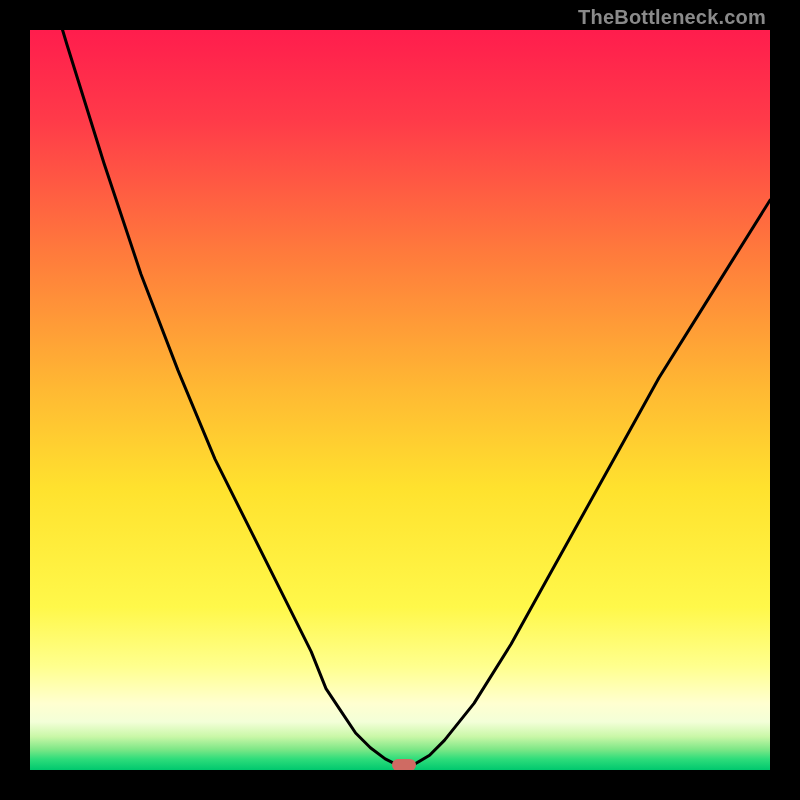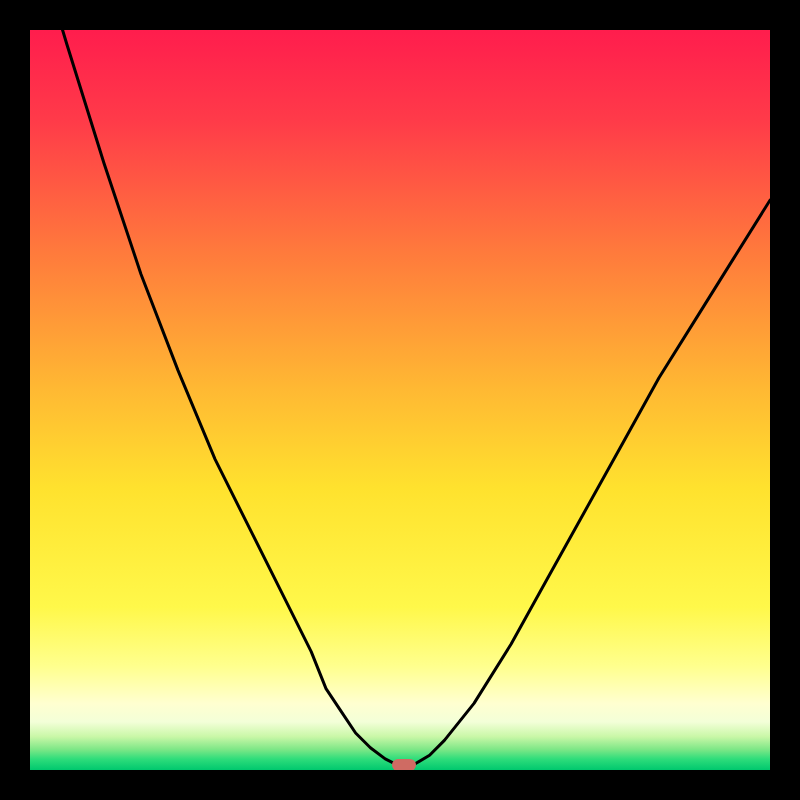--- a/index.html
+++ b/index.html
@@ -55,20 +55,21 @@
     width: 24px;
     height: 12px;
     border-radius: 6px;
   }
 </style>
 </head>
 <body>
 
 <div class="frame">
 
+  <div class="watermark">TheBottleneck.com</div>
 
   <div class="plot-area">
 
     <div class="gradient-fill" style="background: linear-gradient(rgb(255, 29, 77) 0%, rgb(255, 58, 73) 12%, rgb(255, 122, 60) 30%, rgb(255, 183, 51) 48%, rgb(255, 226, 46) 62%, rgb(255, 248, 74) 78%, rgb(255, 255, 142) 86%, rgb(255, 255, 208) 91%, rgb(243, 255, 216) 93.5%, rgb(201, 247, 167) 95.5%, rgb(126, 231, 135) 97.2%, rgb(47, 221, 123) 98.5%, rgb(0, 200, 110) 100%);"></div>
 
     <svg class="curve-svg" viewBox="0 0 740 740" preserveAspectRatio="none">
       <path fill="none" stroke="#000" stroke-width="3" stroke-linecap="round" stroke-linejoin="round" d="M0.00 -111.00 L14.80 -59.20 L37.00 14.80 L74.00 133.20 L111.00 244.20 L148.00 340.40 L185.00 429.20 L222.00 503.20 L259.00 577.20 L281.20 621.60 L296.00 658.60 L310.80 680.80 L325.60 703.00 L340.40 717.80 L355.20 728.90 L370.00 736.30 L384.80 734.08 L399.60 725.20 L414.40 710.40 L444.00 673.40 L481.00 614.20 L518.00 547.60 L555.00 481.00 L592.00 414.40 L629.00 347.80 L666.00 288.60 L703.00 229.40 L740.00 170.20"></path>
     </svg>
 
     <div class="marker" style="background: rgb(207, 107, 99); left: 361.7px; top: 728.82px;"></div>

